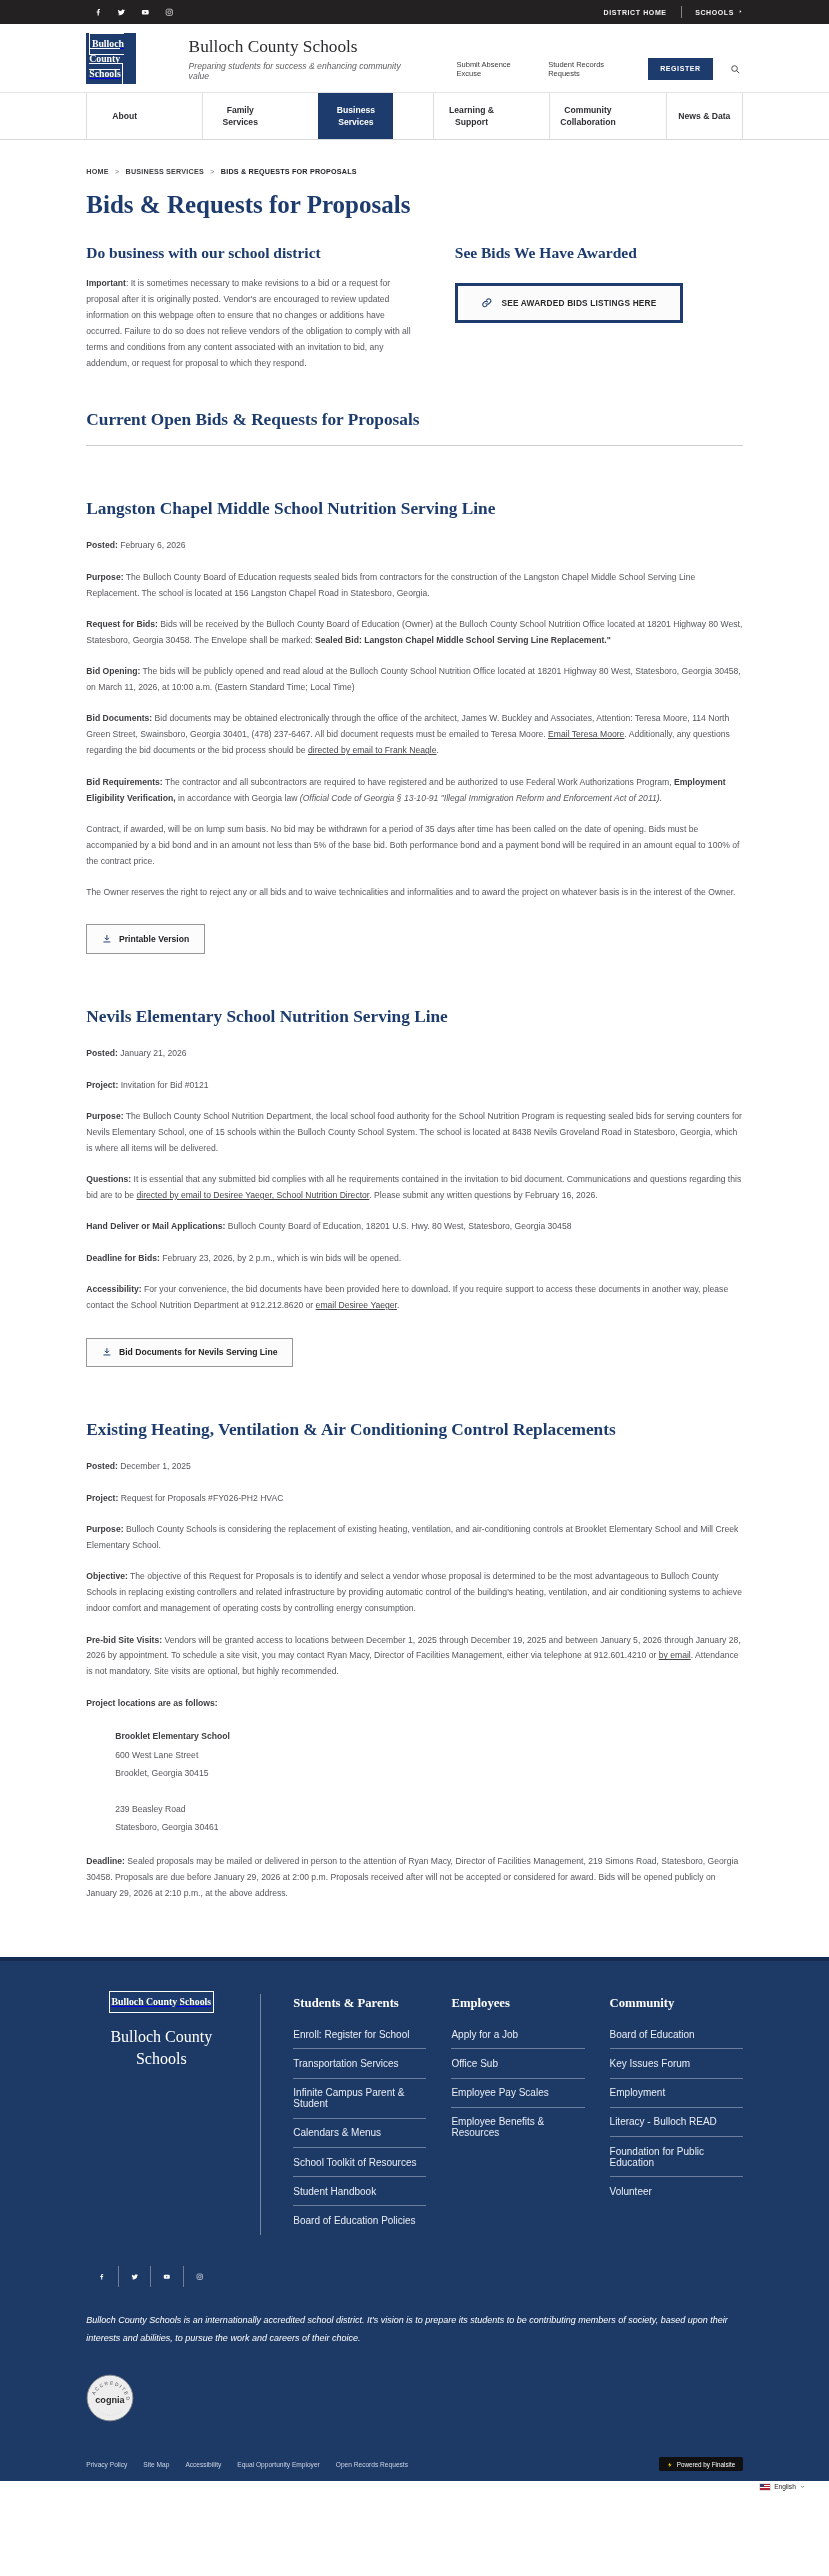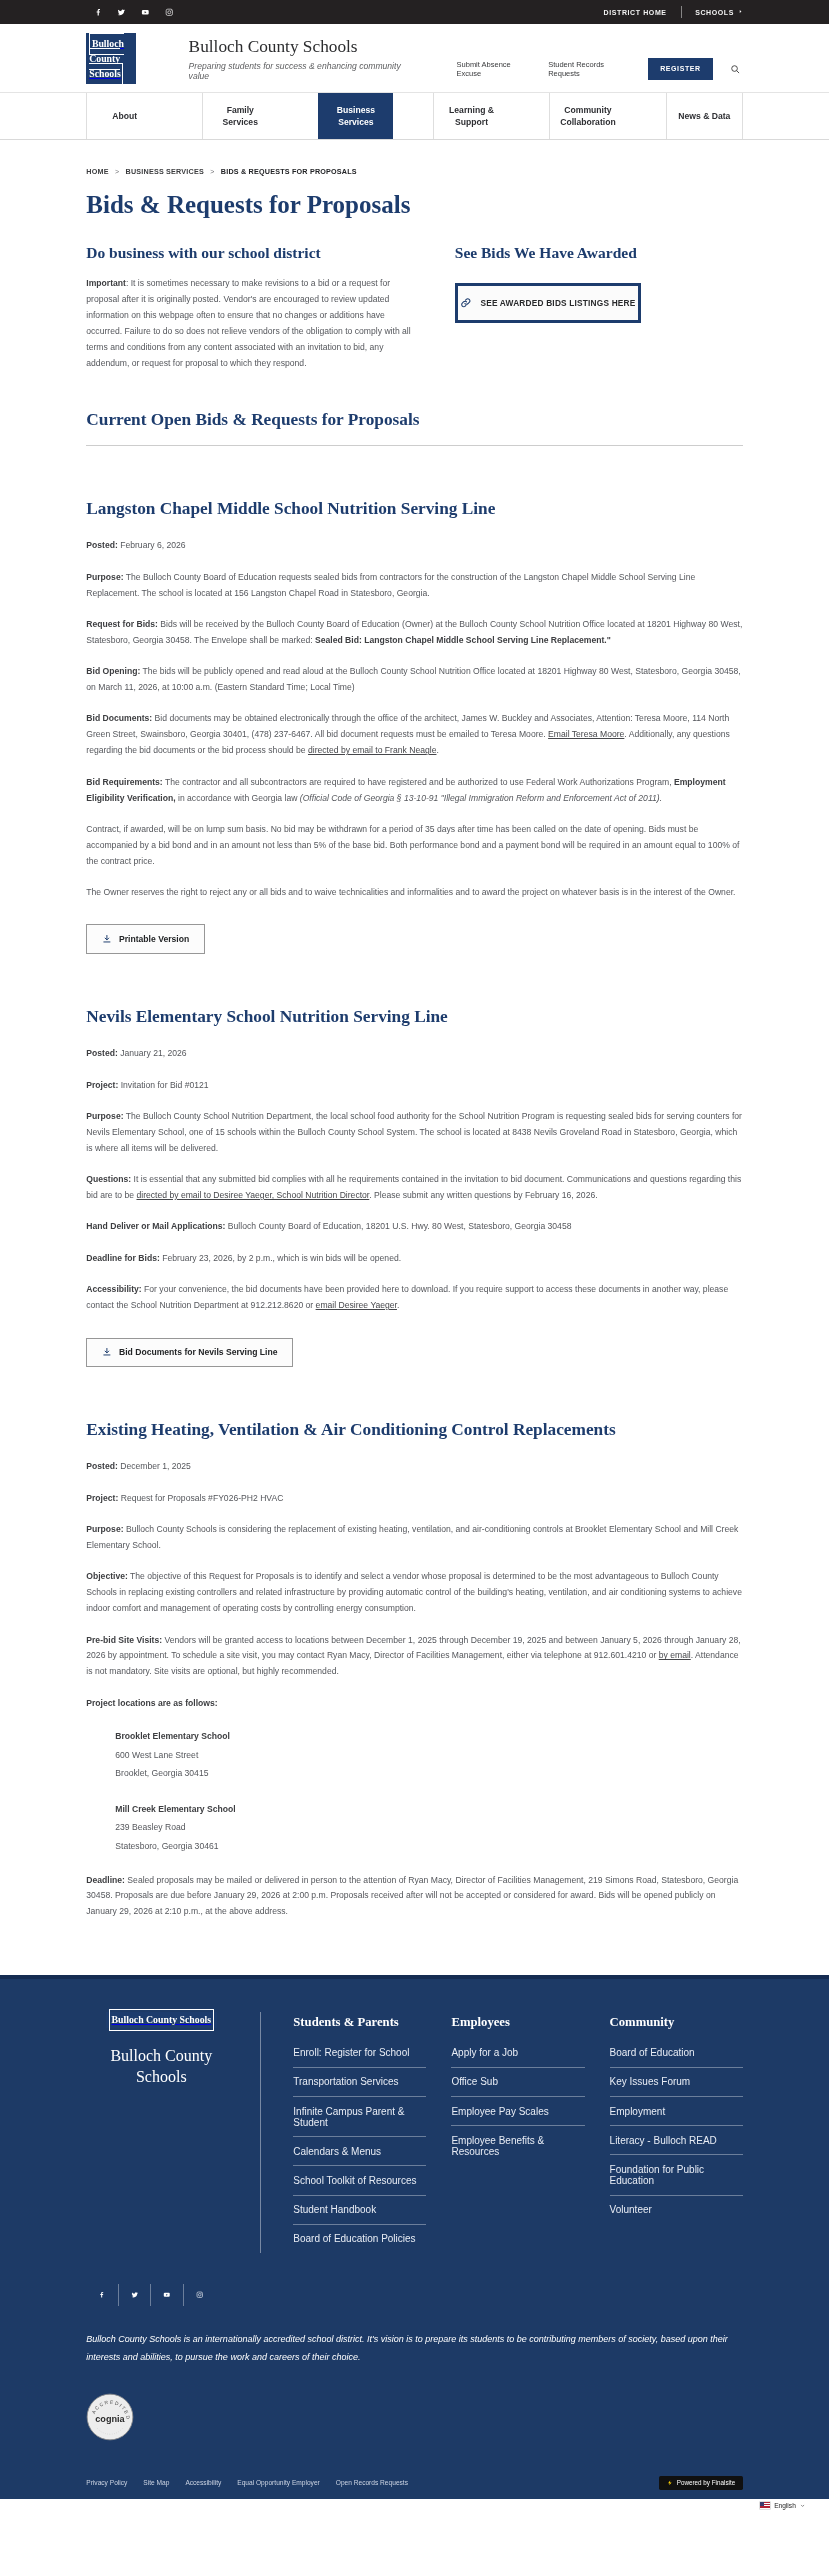--- a/index.html
+++ b/index.html
@@ -48,21 +48,21 @@
   .crumb.last{color:#222326;}
   .page-title{font-family:"Liberation Serif",serif;font-weight:700;color:var(--navy);font-size:25px;margin:15px 0 0;}
 
   
   .intro{display:flex;gap:37px;margin-top:17.3px;}
   .intro-left{width:50.5%;}
   .intro-right{flex:1;}
   .h2{font-family:"Liberation Serif",serif;font-weight:700;color:var(--navy);font-size:15.5px;margin:8px 0 0;}
   .intro-left p{margin:14px 0 0;line-height:1.85;}
   strong{color:var(--dark);}
-  .award-btn{display:inline-flex;align-items:center;gap:9.2px;margin-top:21px;border:3.5px solid var(--navy);background:#fbfbfb;padding:11px 2px;font-family:inherit;font-size:8.3px;font-weight:700;letter-spacing:0.2px;color:#28292b;cursor:pointer;}
+  .award-btn{display:inline-flex;align-items:center;gap:9.2px;margin-top:21px;border:3.5px solid var(--navy);background:#fbfbfb;padding:11px 23px;font-family:inherit;font-size:8.3px;font-weight:700;letter-spacing:0.2px;color:#28292b;cursor:pointer;}
   .award-btn .btn-ic svg{width:11.5px;height:11.5px;color:var(--navy);}
 
   
   .section-head{margin-top:38px;}
   .section-head .h2{font-size:17.3px;}
   .section-head hr{border:none;border-top:0.6px solid #cdcdcd;margin:15px 0 0;}
 
   .bid{margin-top:53px;}
   .bid-title{font-family:"Liberation Serif",serif;font-weight:700;color:var(--navy);font-size:17.3px;margin:0 0 19.6px;}
   .bid-p{margin:0 0 15.5px;line-height:1.85;}
@@ -243,21 +243,20 @@
         <p class="bid-p"><strong>Purpose:</strong> Bulloch County Schools is considering the replacement of  existing heating, ventilation, and air-conditioning controls at Brooklet Elementary School and Mill Creek Elementary School.</p>
         <p class="bid-p"><strong>Objective:</strong>  The objective of this Request for Proposals is to identify and select a vendor whose proposal is determined to be the most advantageous to Bulloch County Schools in replacing existing controllers and related infrastructure by providing automatic control of the building's heating, ventilation, and air conditioning systems to achieve indoor comfort and management of operating costs by controlling energy consumption.</p>
         <p class="bid-p"><strong>Pre-bid Site Visits:</strong> Vendors will be granted  access to locations between December 1, 2025 through December 19, 2025 and between January 5, 2026 through January 28, 2026 by appointment. To schedule a site visit, you may contact Ryan Macy, Director of Facilities Management, either via telephone at 912.601.4210 or <a class="inline-link" href="#">by email</a>. Attendance is not mandatory. Site visits are optional, but highly recommended.</p>
         <p class="bid-p"><strong>Project locations are as follows:</strong></p>
         <div class="loc">
           <div class="name">Brooklet Elementary School</div>
           <div>600 West Lane Street</div>
           <div>Brooklet, Georgia 30415</div>
         </div>
         <div class="loc">
-          <div class="name">Mill Creek Elementary School</div>
           <div>239 Beasley Road</div>
           <div>Statesboro, Georgia 30461</div>
         </div>
         <p class="bid-p"><strong>Deadline:</strong> Sealed proposals may be mailed or delivered in person to the attention of Ryan Macy, Director of Facilities Management, 219 Simons Road, Statesboro, Georgia 30458. Proposals are due before January 29, 2026 at 2:00 p.m. Proposals received after will not be accepted or considered for award.  Bids will be opened publicly on January 29, 2026 at 2:10 p.m., at the above address.</p>
       </article>
     </div>
 
 </main>
 
 <footer class="footer">

